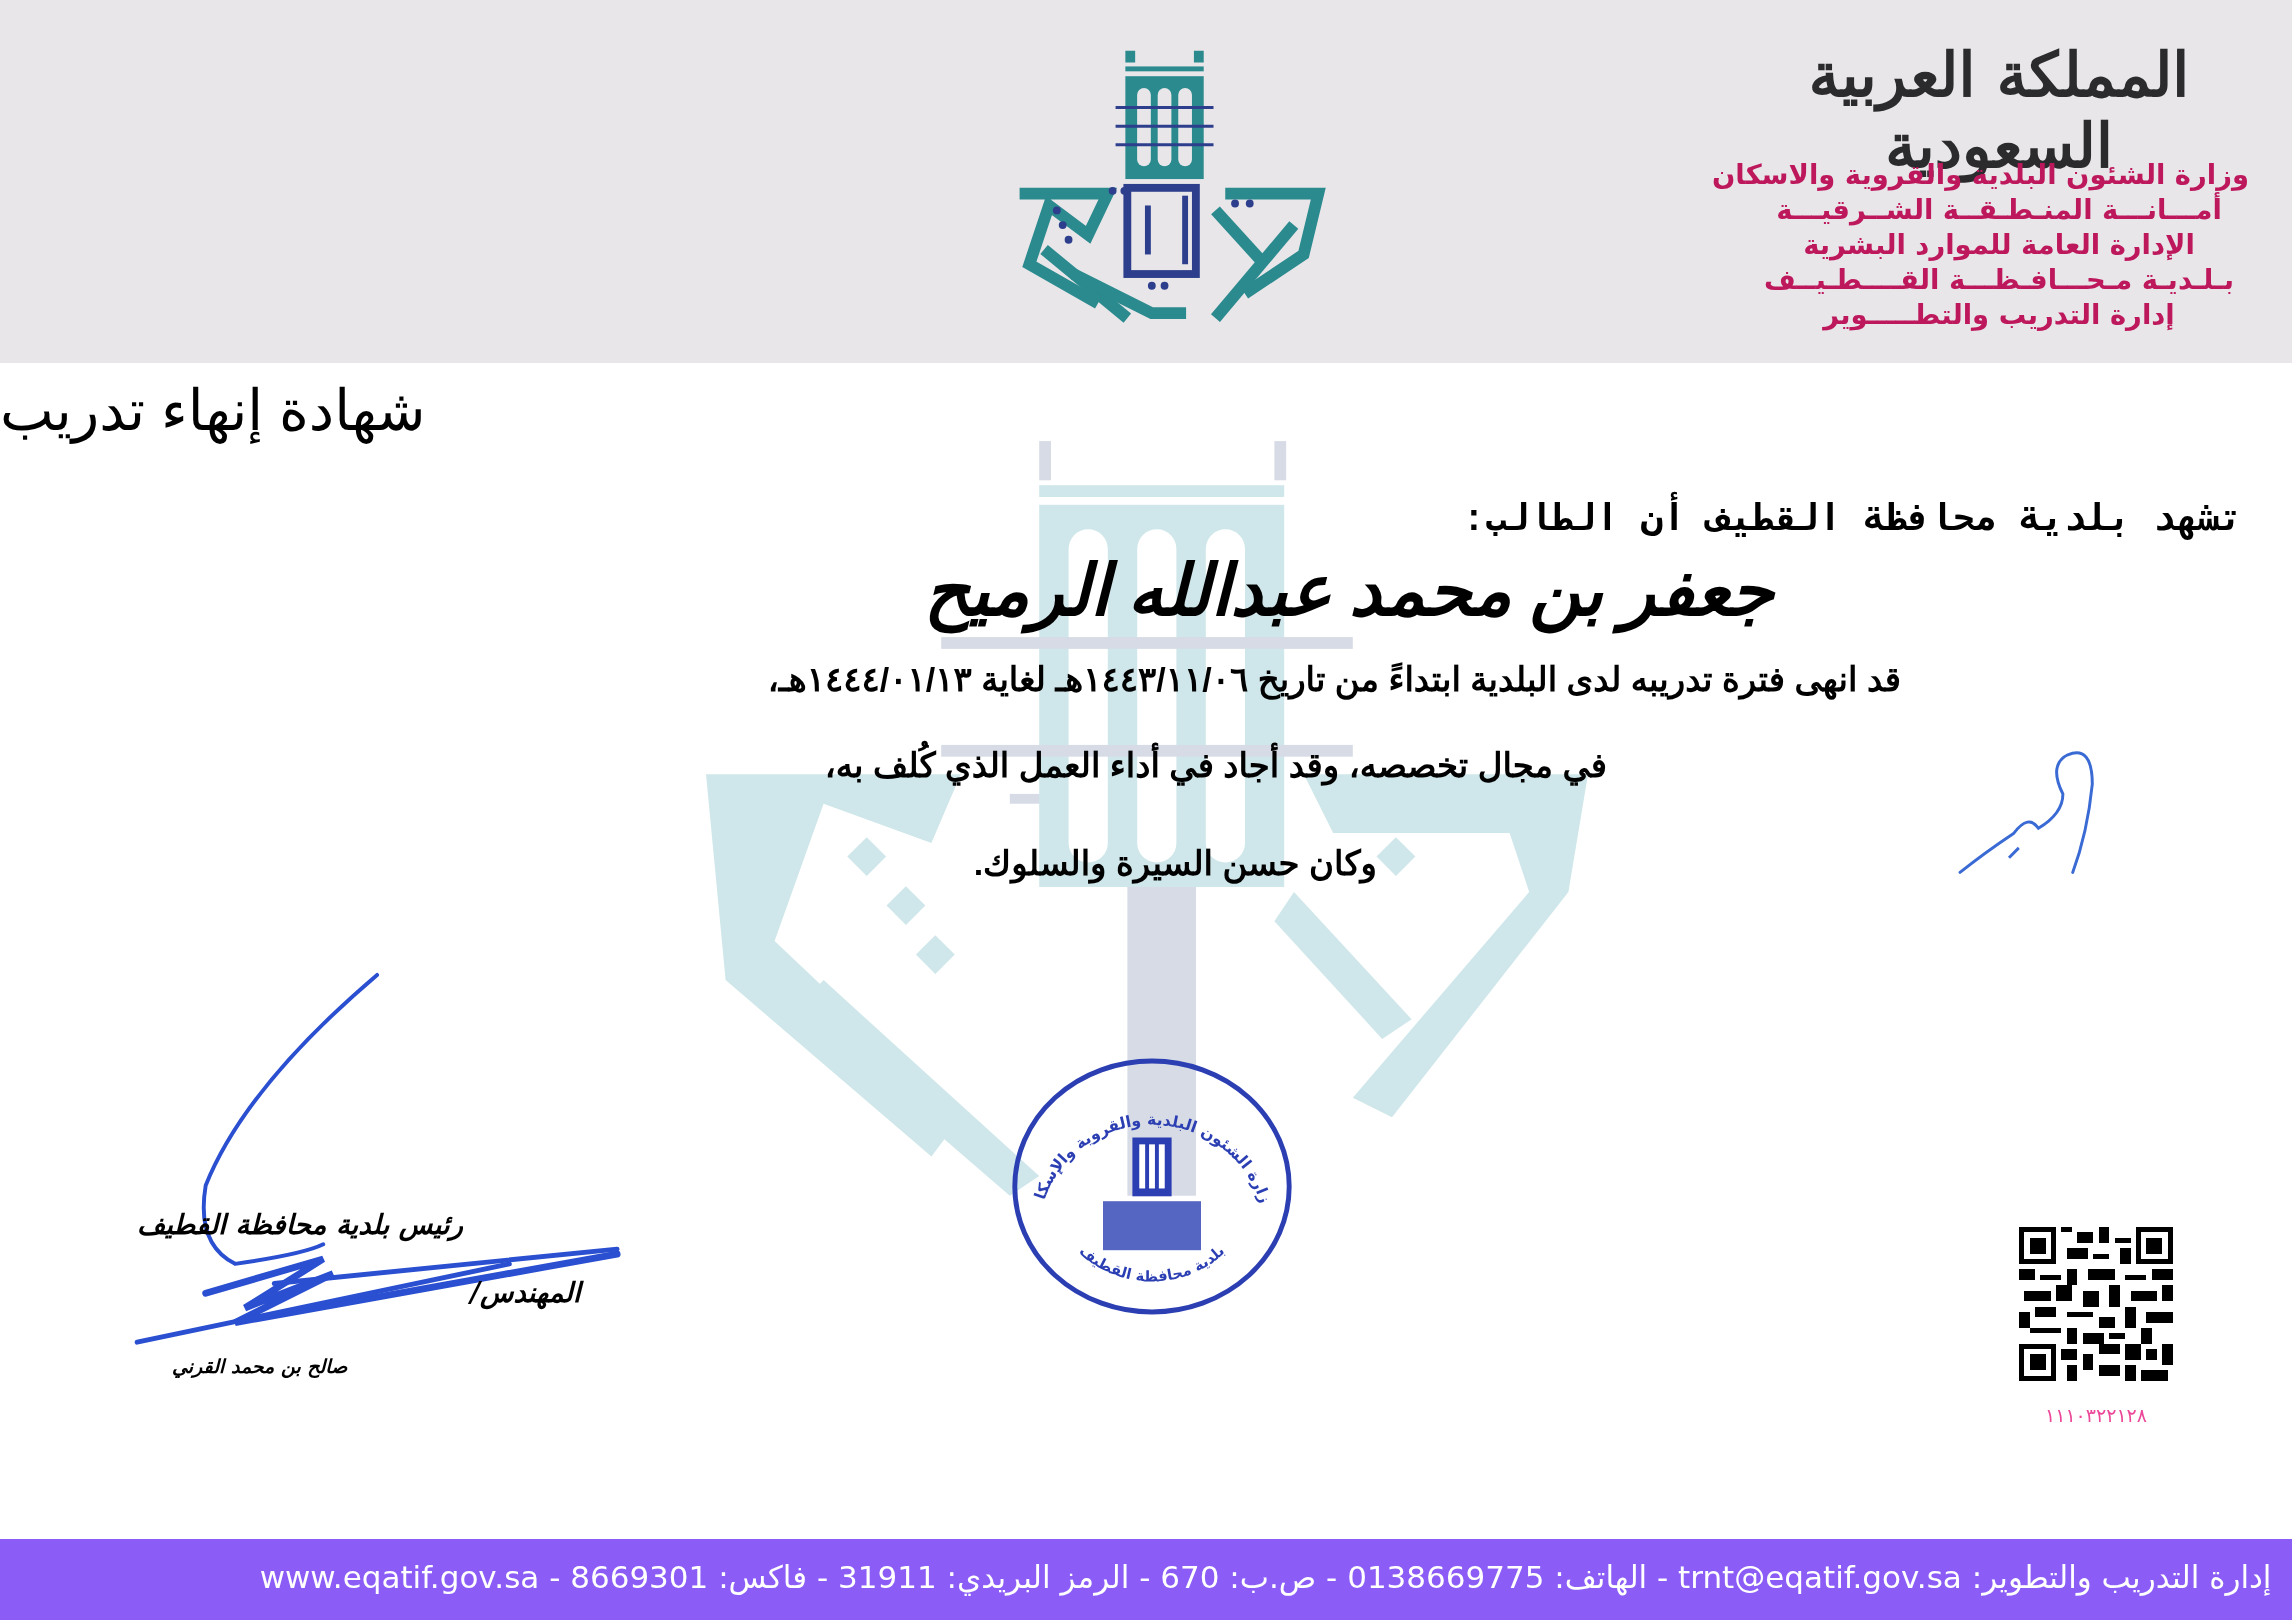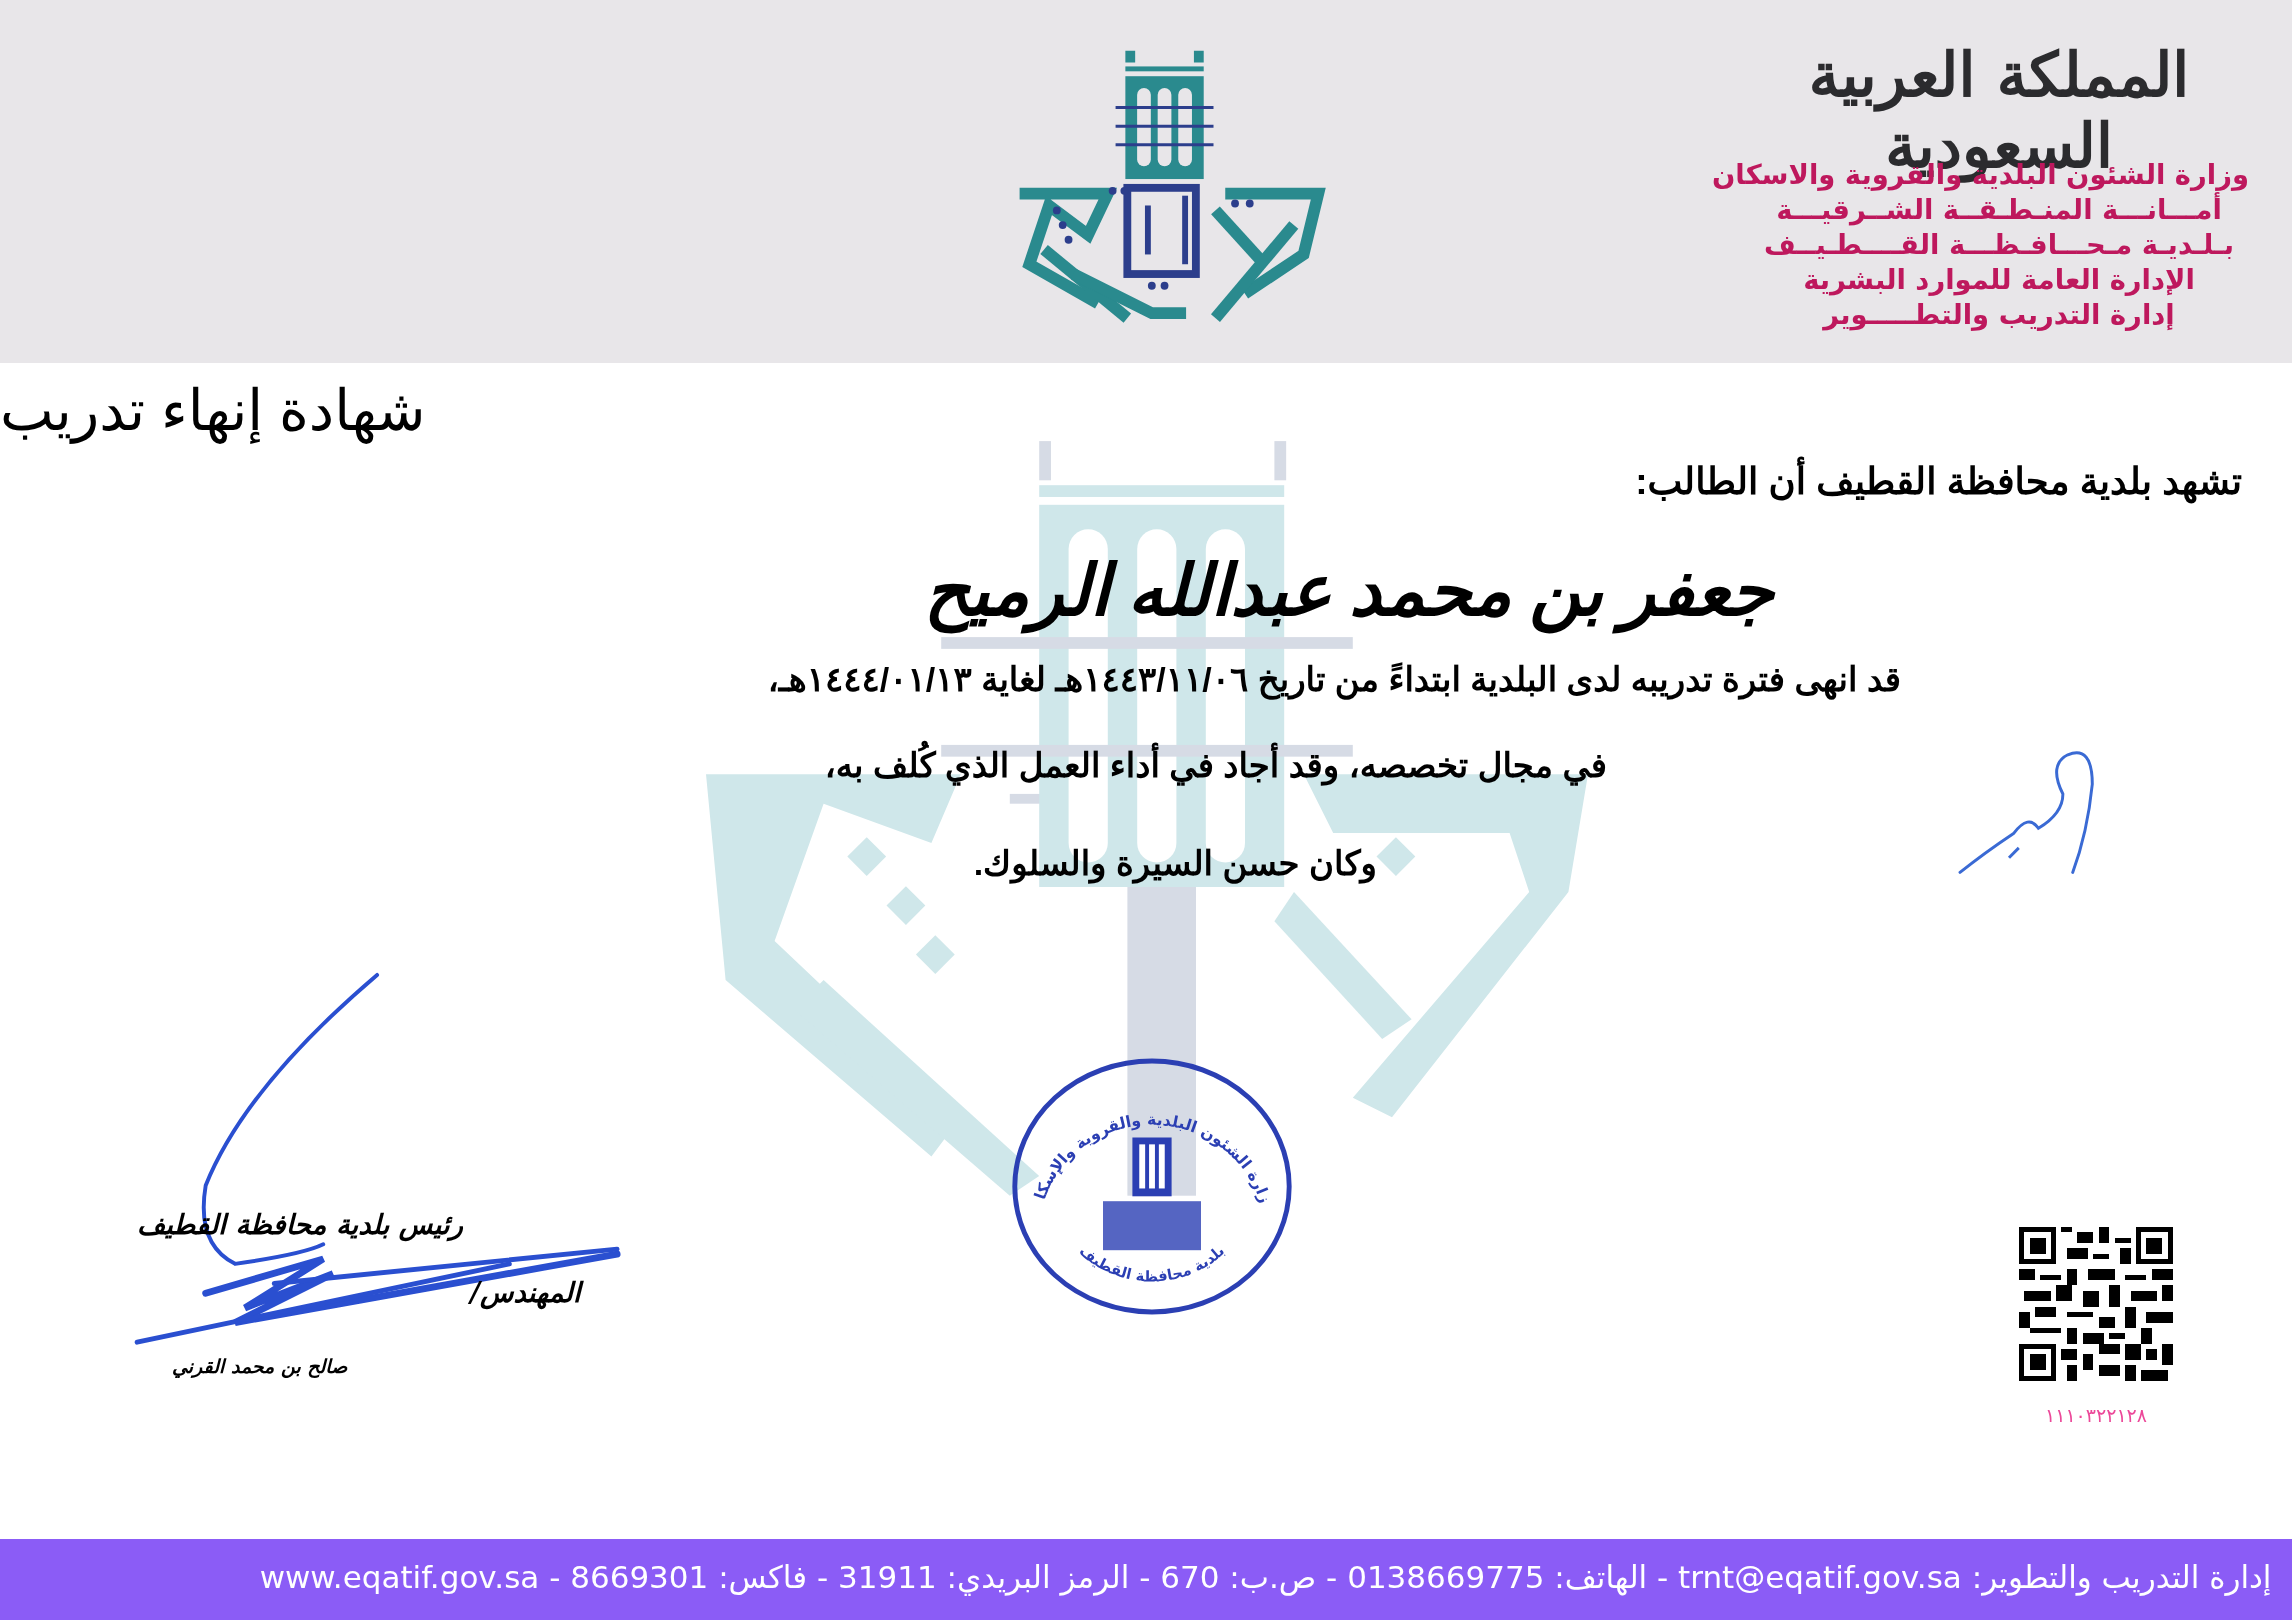--- a/index.html
+++ b/index.html
@@ -29,22 +29,22 @@
     .logo-top { position: absolute; left: 990px; top: 39px; width: 353px; height: 284px; }
 
     .watermark { position: absolute; left: 706px; top: 431px; width: 882px; height: 765px; opacity: 1; }
 
     .title {
       position: absolute; left: 0; top: 377px; width: 2284px; text-align: left;
       font-family: "Liberation Sans", sans-serif; font-weight: normal; font-size: 57px;
       direction: rtl;
     }
     .intro {
-      position: absolute; right: 51px; top: 460px; direction: rtl;
-      font-family: Liberation Sans, sans-serif; font-weight: bold; font-size: 37px; margin-left: 16px;
+      position: absolute; right: 51px; top: 496px; direction: rtl;
+      font-family: Liberation Mono, monospace; font-weight: bold; font-size: 37px; margin-left: 16px;
     }
     .student {
       position: absolute; left: 0; top: 549px; width: 1872px; text-align: right; direction: rtl;
       font-family: Liberation Serif, serif; font-weight: bold; font-style: italic; font-size: 71px;
       padding-left: 0;
     }
     .student span { display: inline-block; transform: translateX(-98px); }
     .body-line {
       position: absolute; direction: rtl; white-space: nowrap;
       font-family: "Liberation Sans", sans-serif; font-weight: bold; font-size: 34px;
@@ -128,22 +128,22 @@
         <circle cx="265" cy="168" r="4"></circle>
       <circle cx="165" cy="252" r="4"></circle>
         <circle cx="178" cy="252" r="4"></circle>
     </g>
   </svg>
 
   <div class="kingdom">المملكة العربية السعودية</div>
   <div class="org-lines">
     <div class="org-line">وزارة الشئون البلدية والقروية والاسكان</div>
     <div class="org-line">أمـــانـــة المنـطـقــة الشــرقيـــة</div>
+    <div class="org-line">الإدارة العامة للموارد البشرية</div>
     <div class="org-line">بـلـديـة مـحـــافـظـــة القــــطـيــف</div>
-    <div class="org-line">الإدارة العامة للموارد البشرية</div>
     <div class="org-line">إدارة التدريب والتطـــــوير</div>
   </div>
 </div>
 
 <svg class="watermark" viewBox="0 0 900 780">
   <g fill="#d6dbe5">
     <rect x="340" y="10" width="12" height="40"></rect>
       <rect x="580" y="10" width="12" height="40"></rect>
     <rect x="310" y="370" width="180" height="10"></rect>
     <rect x="430" y="420" width="70" height="360"></rect>

